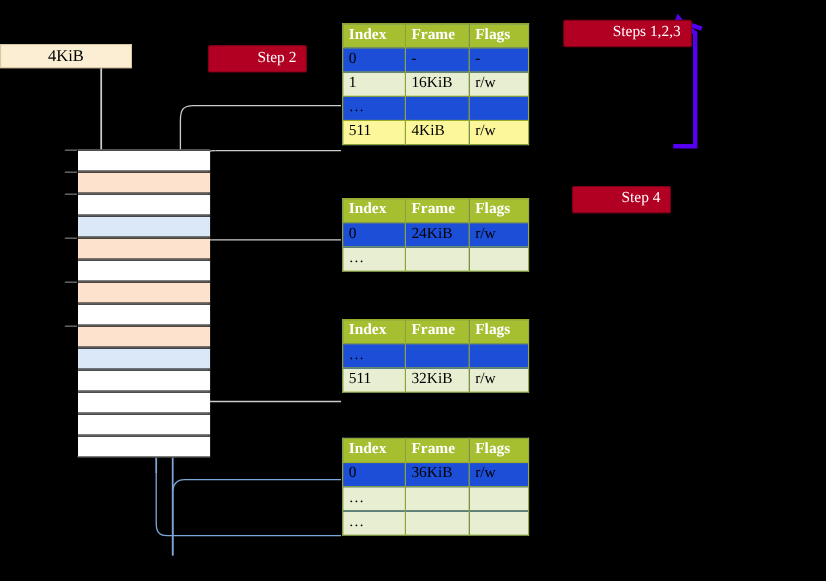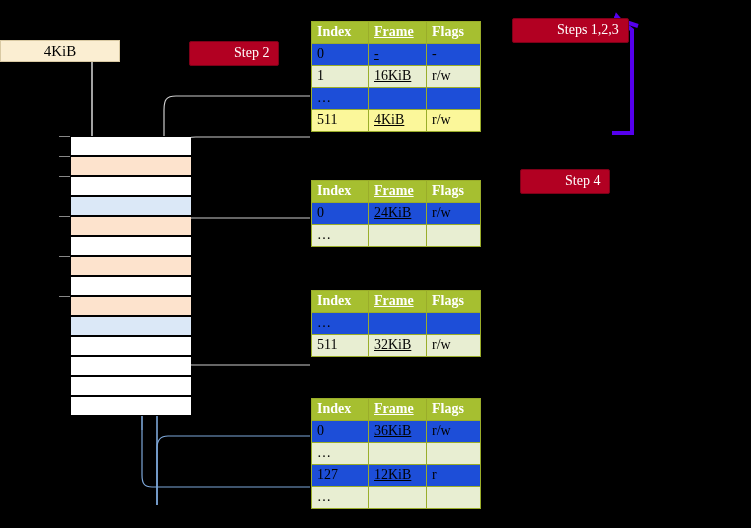--- a/index.html
+++ b/index.html
@@ -118,21 +118,21 @@
   }
   .ptable th {
     background: #a6bf30;
     color: #ffffff;
     font-weight: bold;
     font-size: 14px;
   }
   .ptable td.alt { background: #e8eed2; }
   .ptable td.hl  { background: #fbf79a; }
   .col-index { width: 57px; }
-  .col-frame { width: 58px; text-decoration: underline; }
+  .col-frame { width: 58px; }
   .col-flags { width: 54px; }
   .dots { letter-spacing: 1px; }
 </style>
 </head>
 <body>
 
 <div id="stage">
 
   <svg id="wires" viewBox="0 0 751 528" width="751" height="528">
     <defs>
@@ -304,25 +304,20 @@
           <td class="col-index">0</td>
           <td class="col-frame">36KiB</td>
           <td class="col-flags">r/w</td>
         </tr>
         <tr>
           <td class="col-index alt dots">…</td>
           <td class="col-frame alt"></td>
           <td class="col-flags alt"></td>
         </tr>
         <tr>
-          <td class="col-index">127</td>
-          <td class="col-frame">12KiB</td>
-          <td class="col-flags">r</td>
-        </tr>
-        <tr>
           <td class="col-index alt dots">…</td>
           <td class="col-frame alt"></td>
           <td class="col-flags alt"></td>
         </tr>
       </tbody>
     </table>
 
 </div>
 
 </body></html>

